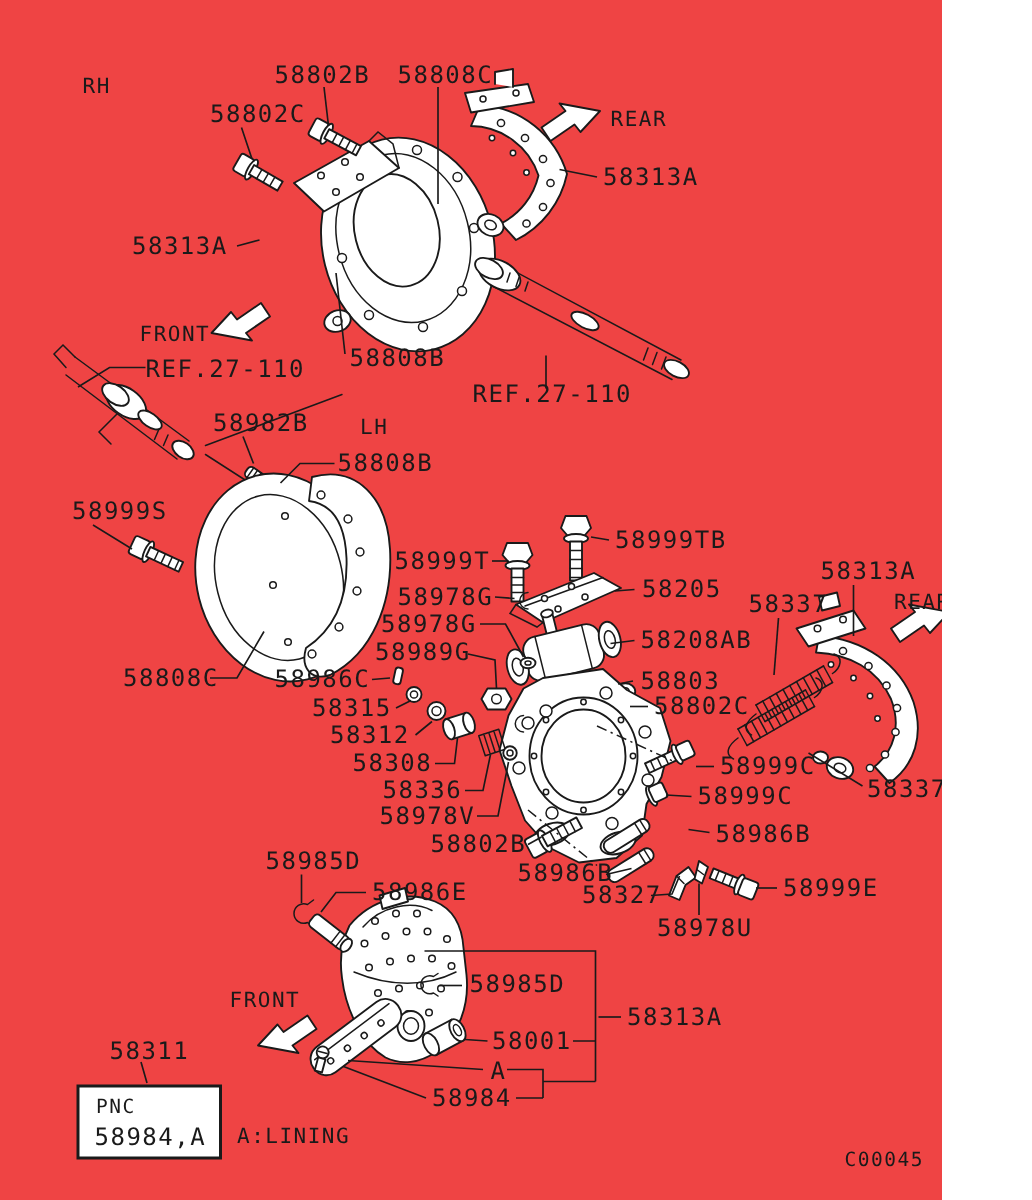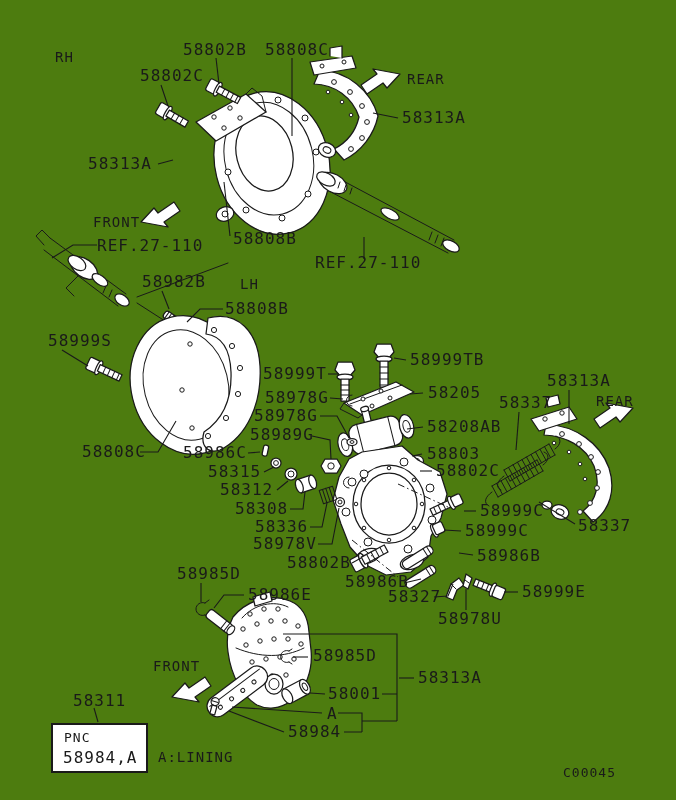--- a/index.html
+++ b/index.html
@@ -1,16 +1,16 @@
 <!DOCTYPE html>
 <html><head>
 <meta charset="utf-8">
 <style>
   html,body { margin:0; padding:0; background:#ffffff; }
-  #stage { position:relative; width:676px; height:800px; background:#4d7c0f; overflow:hidden; }
+  #stage { position:relative; width:628px; height:800px; background:#ef4444; overflow:hidden; }
   svg { display:block; }
   .pt { font-family:"DejaVu Sans Mono", monospace; font-size:16px; letter-spacing:1px; fill:#1a1a1a; }
   .sm { font-family:"DejaVu Sans Mono", monospace; font-size:14px; letter-spacing:1px; fill:#1a1a1a; }
   .xs { font-family:"DejaVu Sans Mono", monospace; font-size:13px; letter-spacing:1px; fill:#1a1a1a; }
   .ln   { stroke:#1a1a1a; stroke-width:1.1; fill:none; }
   .part { stroke:#1a1a1a; stroke-width:1.25; fill:#ffffff; stroke-linejoin:round; stroke-linecap:round; }
   .thin { stroke:#1a1a1a; stroke-width:1; fill:none; stroke-linecap:round; }
   .hole { stroke:#1a1a1a; stroke-width:1; fill:#ffffff; }
   .dash { stroke:#1a1a1a; stroke-width:1; fill:none; stroke-dasharray:7 3 1.5 3; }
 </style>

